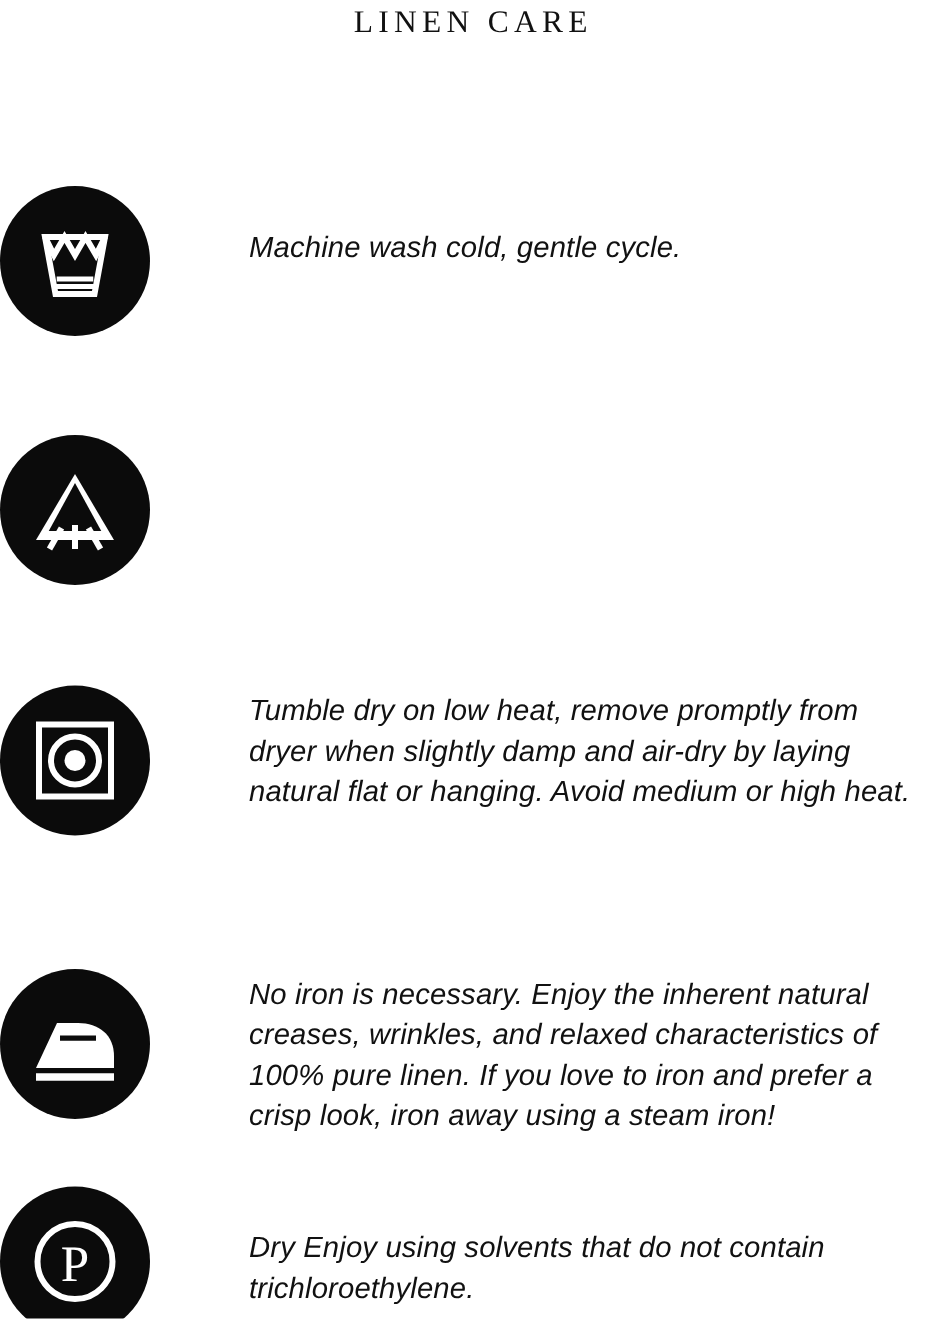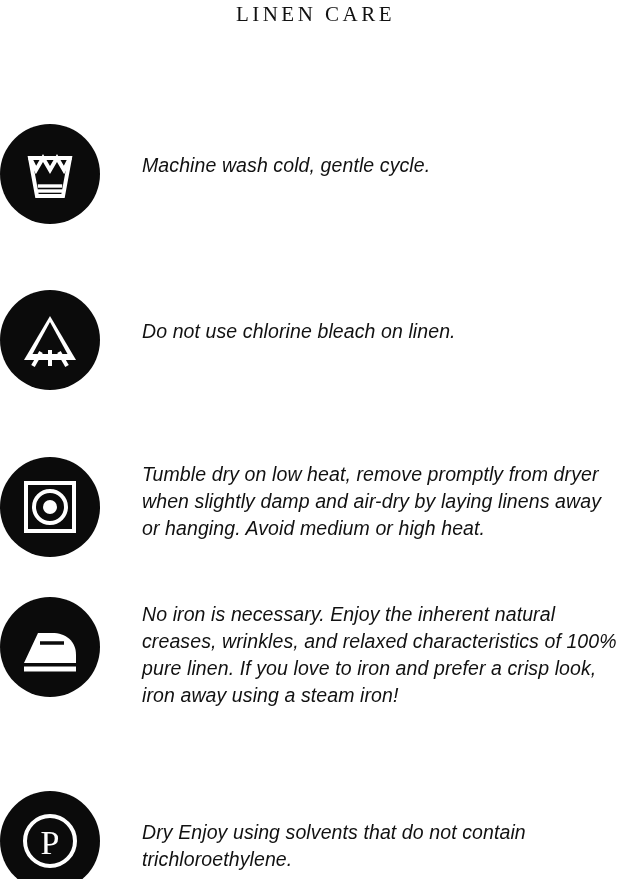--- a/index.html
+++ b/index.html
@@ -39,20 +39,21 @@
     padding: 0;
     list-style: none;
     position: relative;
   }
   .care-row {
     display: flex;
     align-items: flex-start;
     position: absolute;
     left: 0;
     width: 631px;
+    gap: 24px;
   }
   .icon-wrap {
     flex: 0 0 auto;
     width: 100px;
     display: flex;
     justify-content: center;
   }
   .badge {
     width: 100px;
     height: 100px;
@@ -74,21 +75,21 @@
     color: #111111;
     padding-left: 42px;
     padding-right: 10px;
     letter-spacing: 0.1px;
   }
 
   
   .row-0 { top: 97px; }
   .row-1 { top: 263px; }
   .row-2 { top: 430px; }
-  .row-3 { top: 570px; }
+  .row-3 { top: 619px; }
   .row-4 { top: 764px; }
 
   
   .row-0 .care-text { padding-top: 28px; }
   .row-1 .care-text { padding-top: 28px; }
   .row-2 .care-text { padding-top: 4px; }
   .row-3 .care-text { padding-top: 4px; }
   .row-4 .care-text { padding-top: 28px; }
 </style>
 </head>
@@ -119,34 +120,33 @@
         <span class="badge">
           <svg width="100" height="100" viewBox="0 0 100 100" aria-hidden="true">
             <path d="M50 26 L76 70 L24 70 Z" fill="#ffffff"></path>
             <path d="M50 32 L67.5 64 L32.5 64 Z" fill="#0b0b0b"></path>
             <line x1="41" y1="62" x2="33" y2="76" stroke="#ffffff" stroke-width="4"></line>
             <line x1="59" y1="62" x2="67" y2="76" stroke="#ffffff" stroke-width="4"></line>
             <line x1="50" y1="60" x2="50" y2="76" stroke="#ffffff" stroke-width="4"></line>
           </svg>
         </span>
       </div>
-      <div class="care-text">Do not use chlorine bleach on linen.</div>
     </li>
 
     <li class="care-row row-2">
       <div class="icon-wrap">
         <span class="badge">
           <svg width="100" height="100" viewBox="0 0 100 100" aria-hidden="true">
             <rect x="26" y="26" width="48" height="48" fill="none" stroke="#ffffff" stroke-width="4"></rect>
             <circle cx="50" cy="50" r="16" fill="none" stroke="#ffffff" stroke-width="4"></circle>
             <circle cx="50" cy="50" r="7" fill="#ffffff"></circle>
           </svg>
         </span>
       </div>
-      <div class="care-text">Tumble dry on low heat, remove promptly from dryer when slightly damp and air-dry by laying linens away or hanging. Avoid medium or high heat.</div>
+      <div class="care-text">Tumble dry on low heat, remove promptly from dryer when slightly damp and air-dry by laying natural flat or hanging. Avoid medium or high heat.</div>
     </li>
 
     <li class="care-row row-3">
       <div class="icon-wrap">
         <span class="badge">
           <svg width="100" height="100" viewBox="0 0 100 100" aria-hidden="true">
             <path d="M24 66 L76 66 L76 58 C76 44 66 36 52 36 L38 36 Z" fill="#ffffff"></path>
             <line x1="24" y1="72" x2="76" y2="72" stroke="#ffffff" stroke-width="5"></line>
             <line x1="40" y1="46" x2="64" y2="46" stroke="#0b0b0b" stroke-width="3.5"></line>
           </svg>

